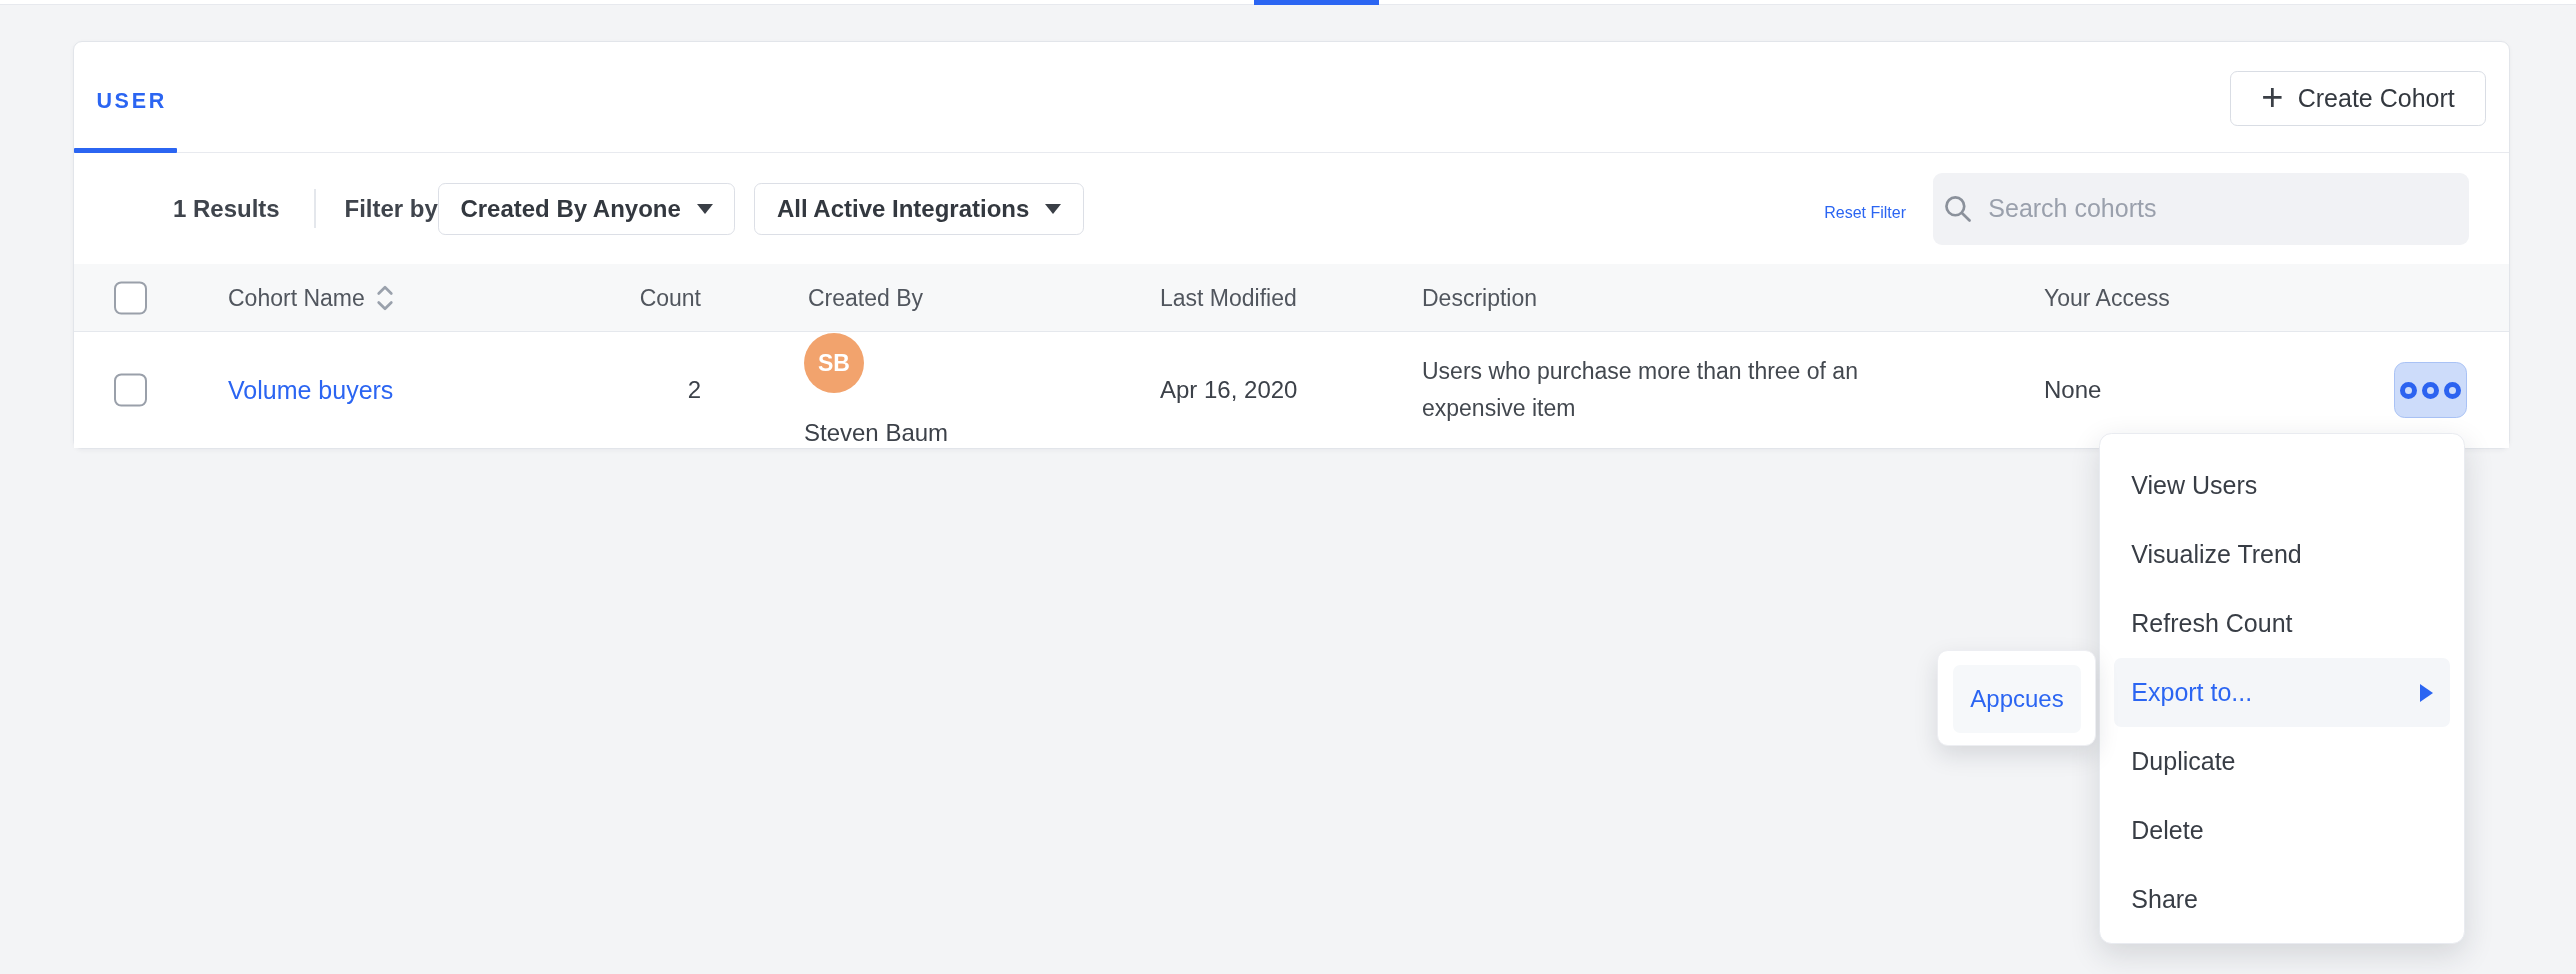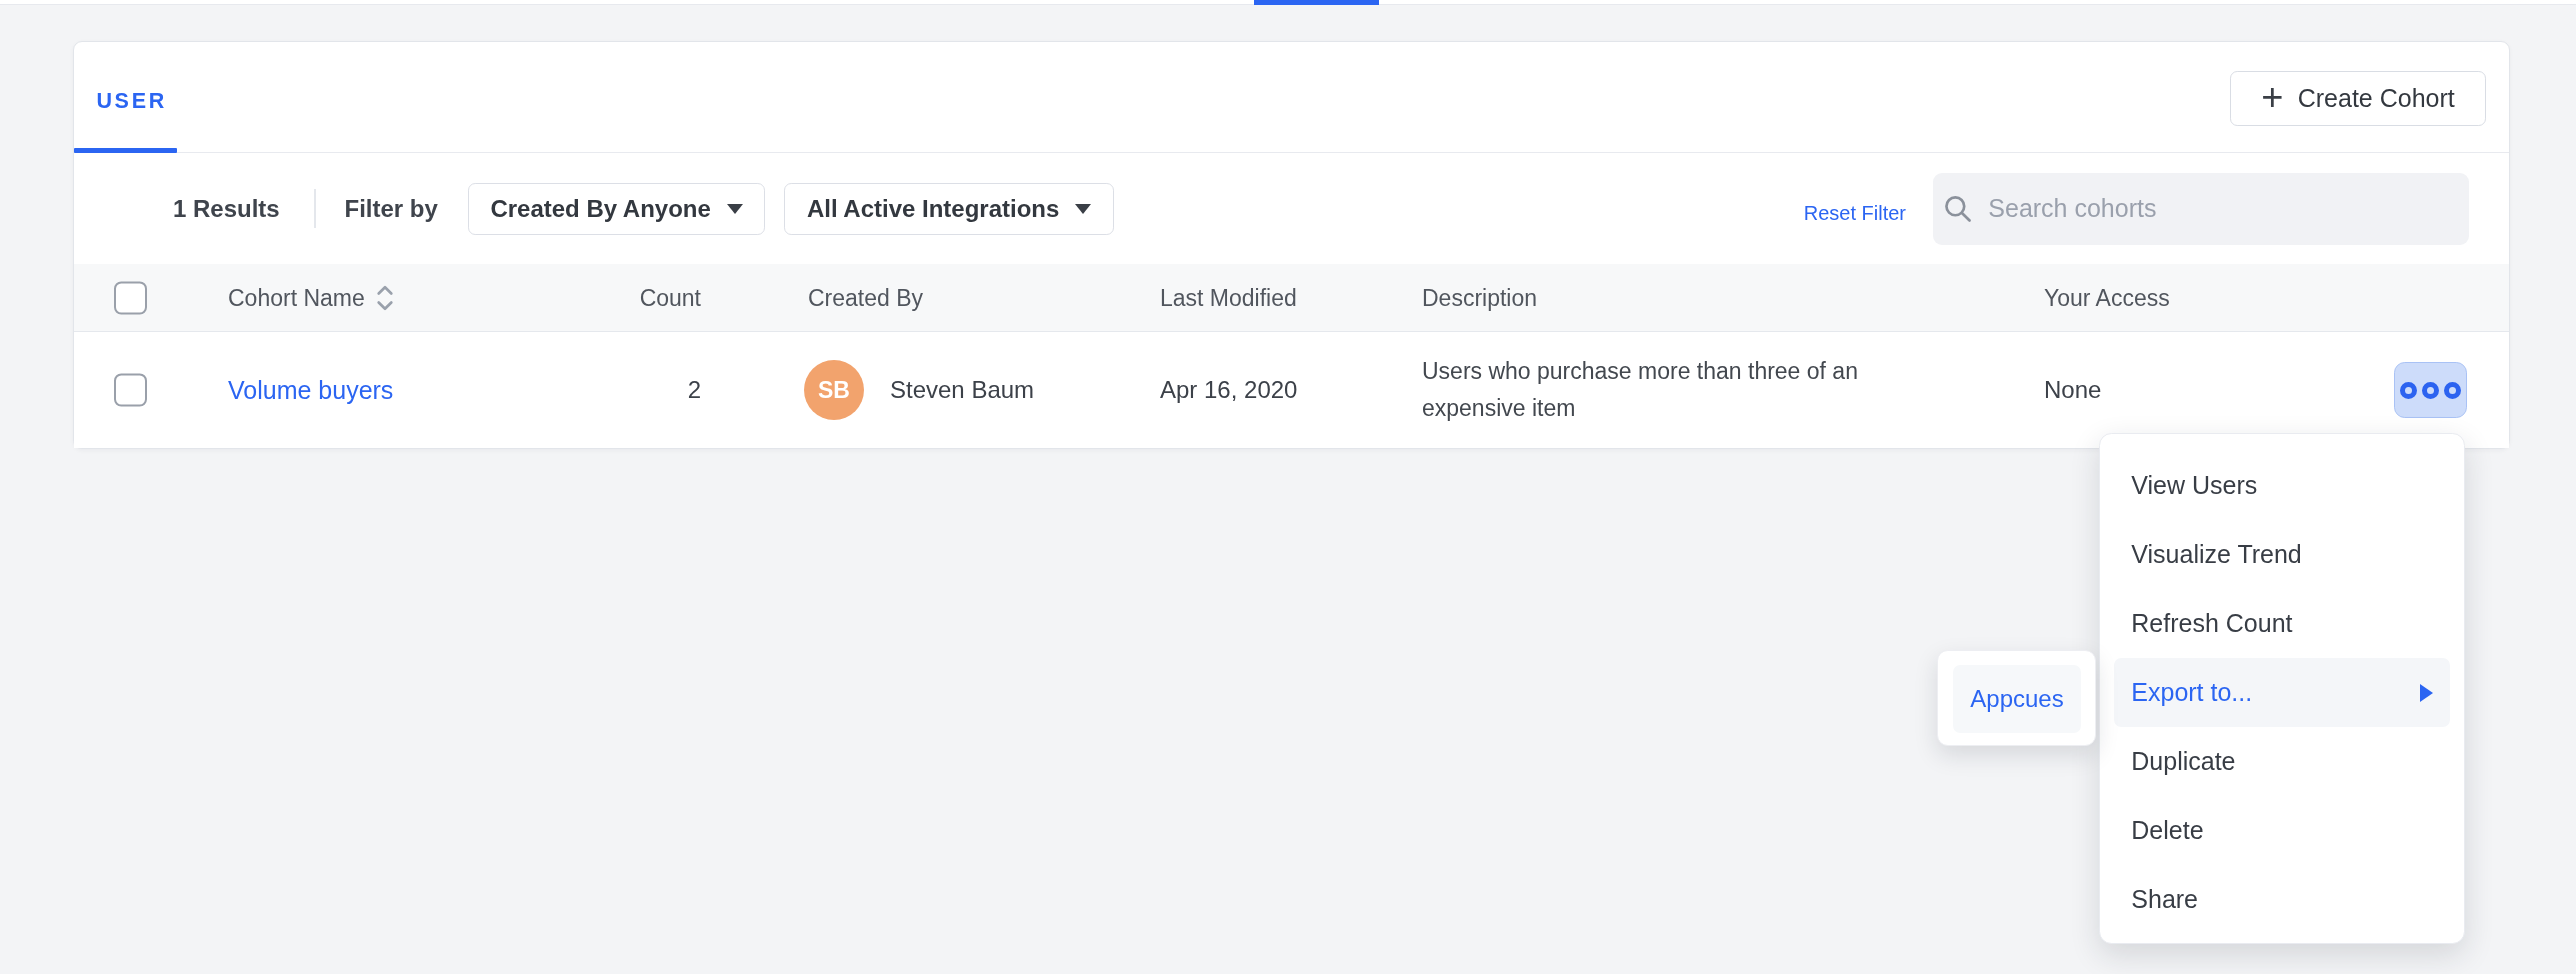--- a/index.html
+++ b/index.html
@@ -33,30 +33,30 @@
     border:1.3px solid #d9dde4; border-radius:7.2px; background:#fff;
     display:flex; align-items:center; justify-content:center; gap:14.3px; cursor:pointer;
   }
   .create-btn .plus { font-size:38px; font-weight:300; color:#3a3f46; line-height:1; margin-top:-3.6px; }
   .create-btn .lbl { font-size:25px; font-weight:500; color:#33383f; }
 
   
   .filterbar { position:relative; height:111px; display:flex; align-items:center; padding-left:99px; }
   .results { font-size:24px; font-weight:700; color:#3f444c; }
   .vdiv { width:1.8px; height:39px; background:#e4e7ec; margin:0 29px 0 34px; }
-  .filterby { font-size:24px; font-weight:700; color:#3f444c; margin-right:30px; }
+  .filterby { font-size:24px; font-weight:700; color:#3f444c; }
   .dd {
     height:52px; border:1.3px solid #dcdfe6; border-radius:7.2px; background:#fff;
     display:flex; align-items:center; padding:0 21.5px; gap:16px;
     font-size:24px; font-weight:600; color:#33383f; cursor:pointer;
   }
   .dd + .dd { margin-left:19px; }
   .caret-down { width:0; height:0; border-left:8px solid transparent; border-right:8px solid transparent; border-top:10px solid #3a3f46; }
   .spacer { flex:1; }
-  .reset { font-size:20px; color:#2b65f2; margin-right:27px; cursor:pointer;margin-top:9px; }
+  .reset { font-size:16px; color:#2b65f2; margin-right:27px; cursor:pointer;margin-top:9px; }
   .search {
     width:536px; height:72px; background:#f1f2f5; border-radius:9px;
     display:flex; align-items:center; padding-left:9px; gap:14.3px; margin-right:40px;
   }
   .search input {
     background:transparent; border:none; outline:none; width:430px;
     font-family:"Liberation Sans", sans-serif; font-size:25px; color:#3c4149;
   }
   .search input::placeholder { color:#9aa0ac; }
 
@@ -67,21 +67,21 @@
   .c-check { left:40px; }
   .c-name  { left:154px; display:flex; align-items:flex-end; gap:10.7px; cursor:pointer; }
   .c-count { left:502px; width:125px; text-align:right; }
   .c-created { left:734px; }
   .c-modified { left:1086px; }
   .c-desc { left:1348px; }
   .c-access { left:1970px; }
 
   .trow { position:relative; height:116px; background:#fff; font-size:24px; color:#3c4149; }
   .r-name { left:154px; color:#2b65f2; font-size:25px; cursor:pointer; }
-  .r-avatar-wrap { left:730px; display:flex; align-items:center; gap:26px; }
+  .r-avatar-wrap { left:730px; display:flex; align-items:flex-start; gap:26px;flex-direction:column; }
   .avatar {
     width:60px; height:60px; border-radius:50%; background:#f2a36d;
     color:#fff; font-size:23px; font-weight:bold; display:flex; align-items:center; justify-content:center;
   }
   .r-desc { left:1348px; width:502px; font-size:23px; line-height:37px; color:#43484f; }
   .actions-btn {
     left:2320px; width:73px; height:56px; background:#cddcfa; border:1.8px solid #a9c2f5; border-radius:10.7px;
     display:flex; align-items:center; justify-content:center; gap:5.4px; cursor:pointer;
   }
   .dot { width:17px; height:17px; border-radius:50%; border:5px solid #2c63f0; }

